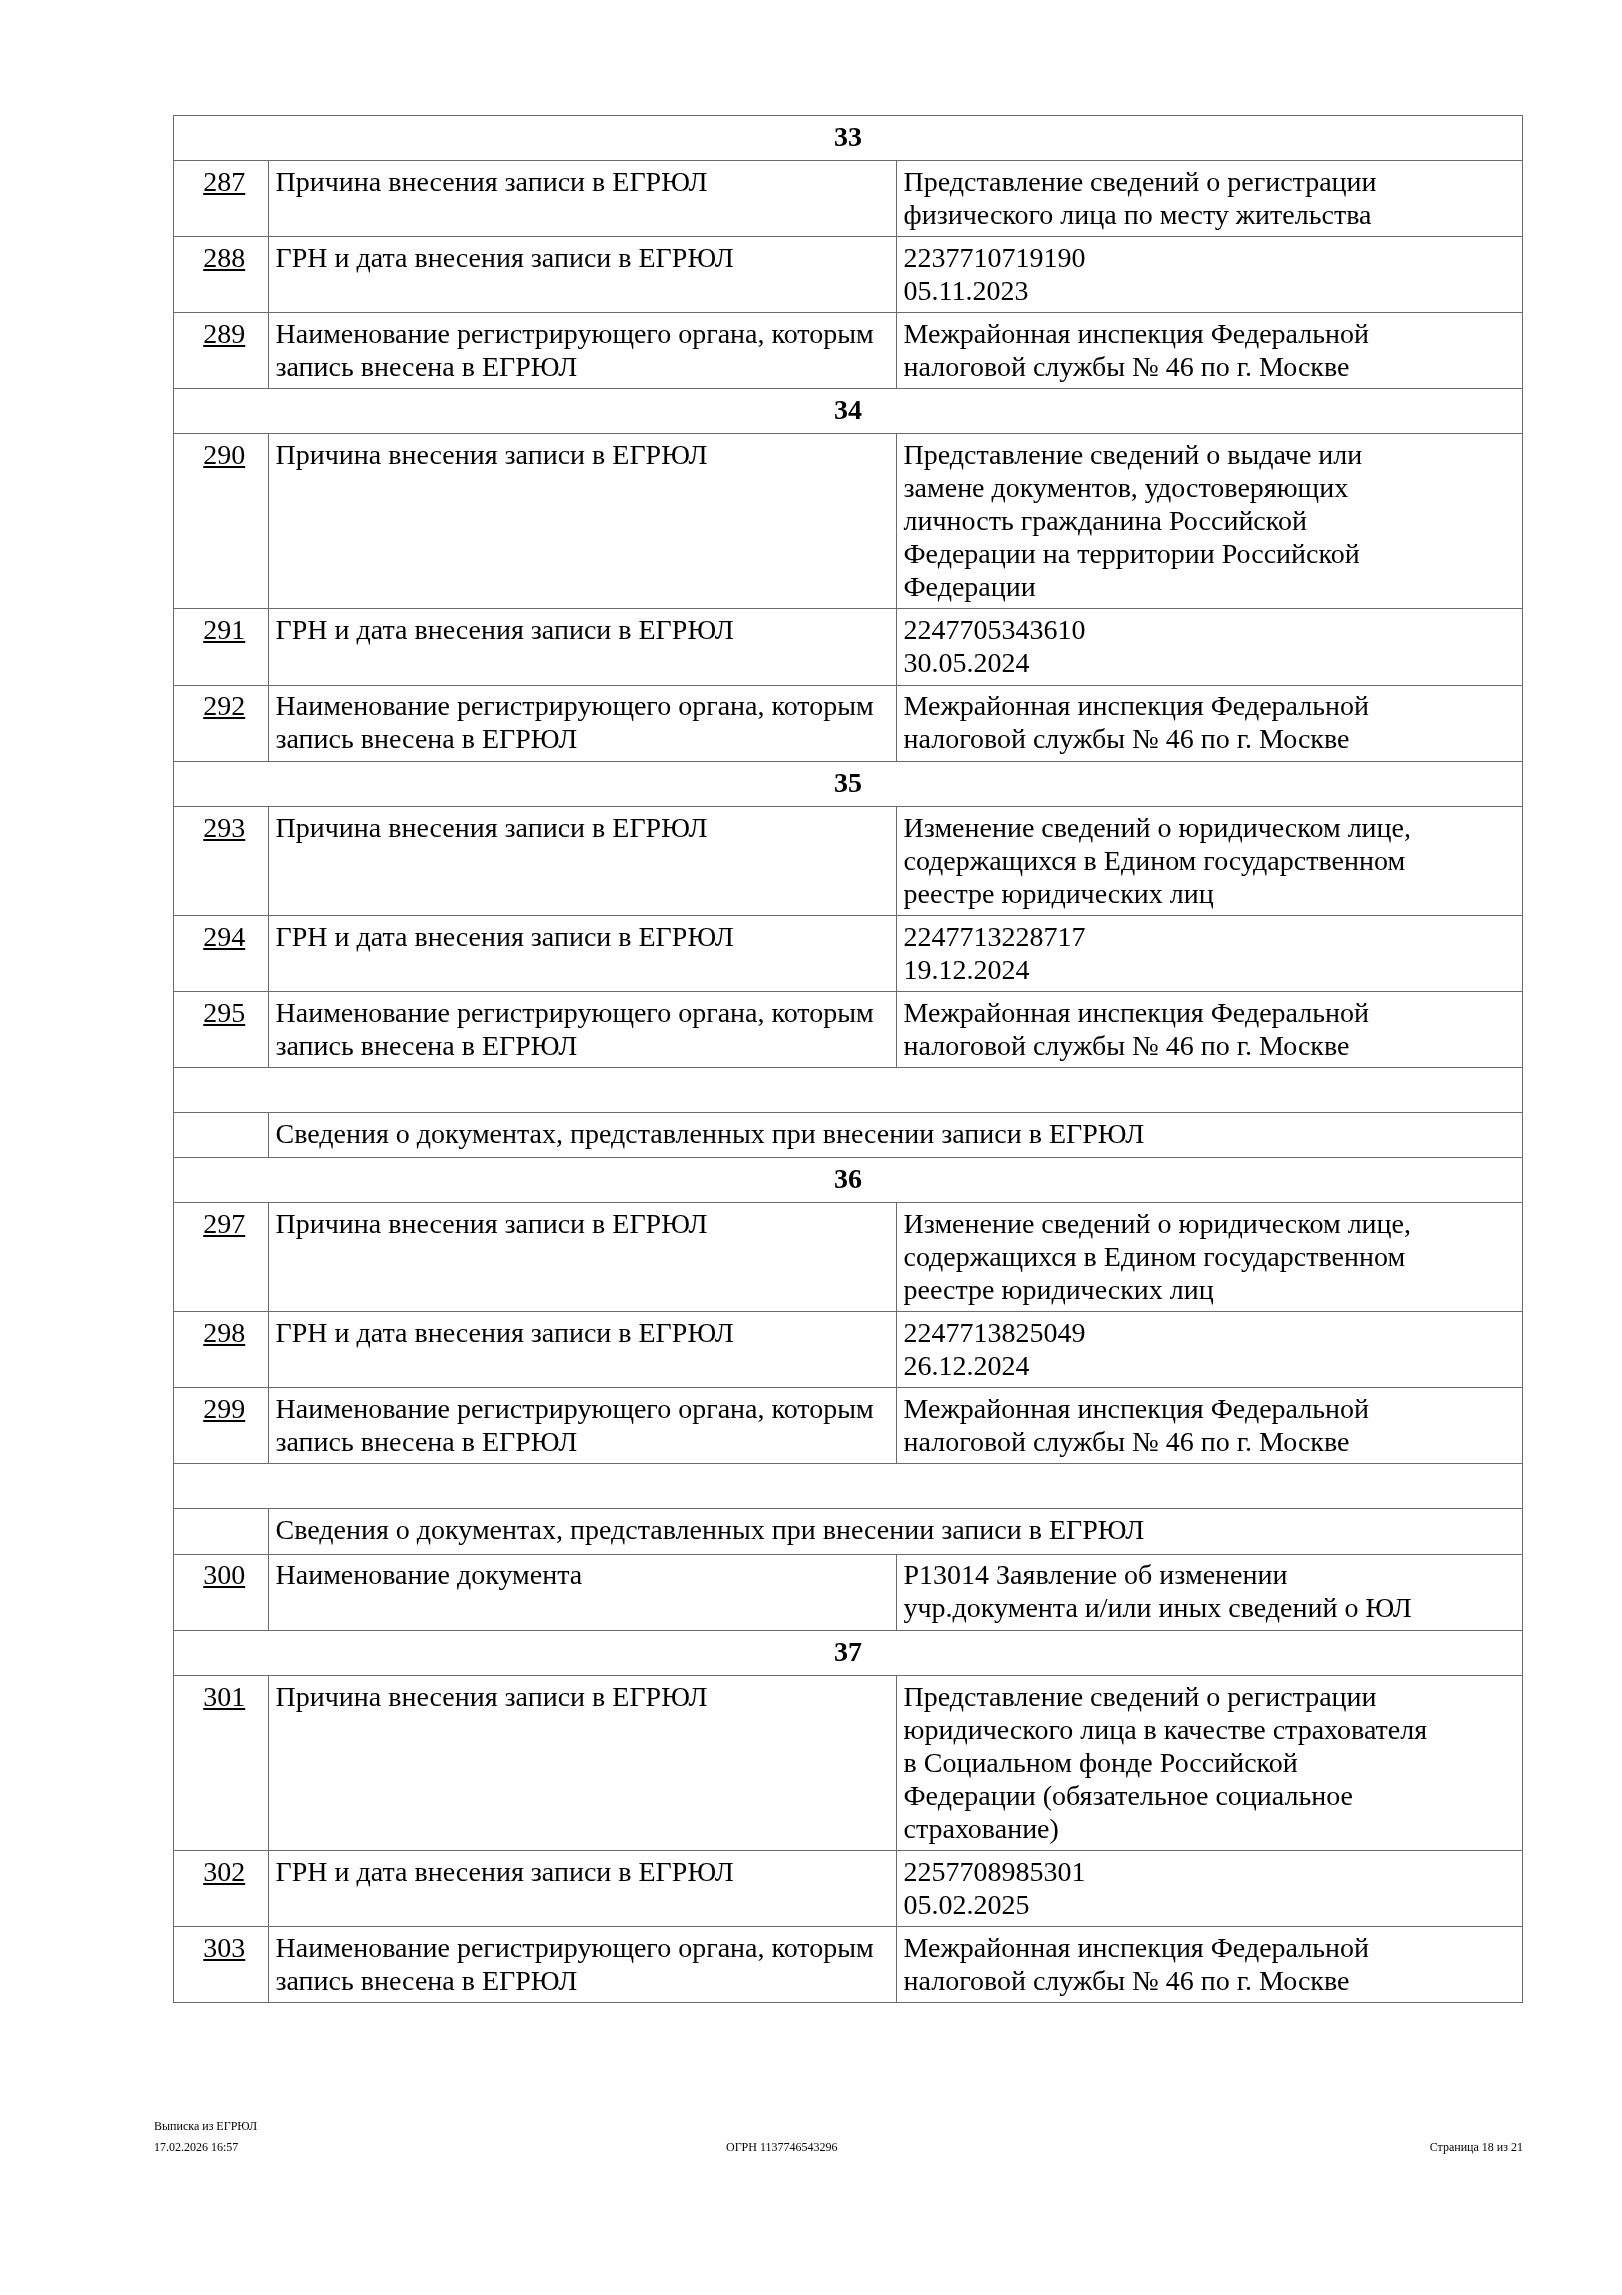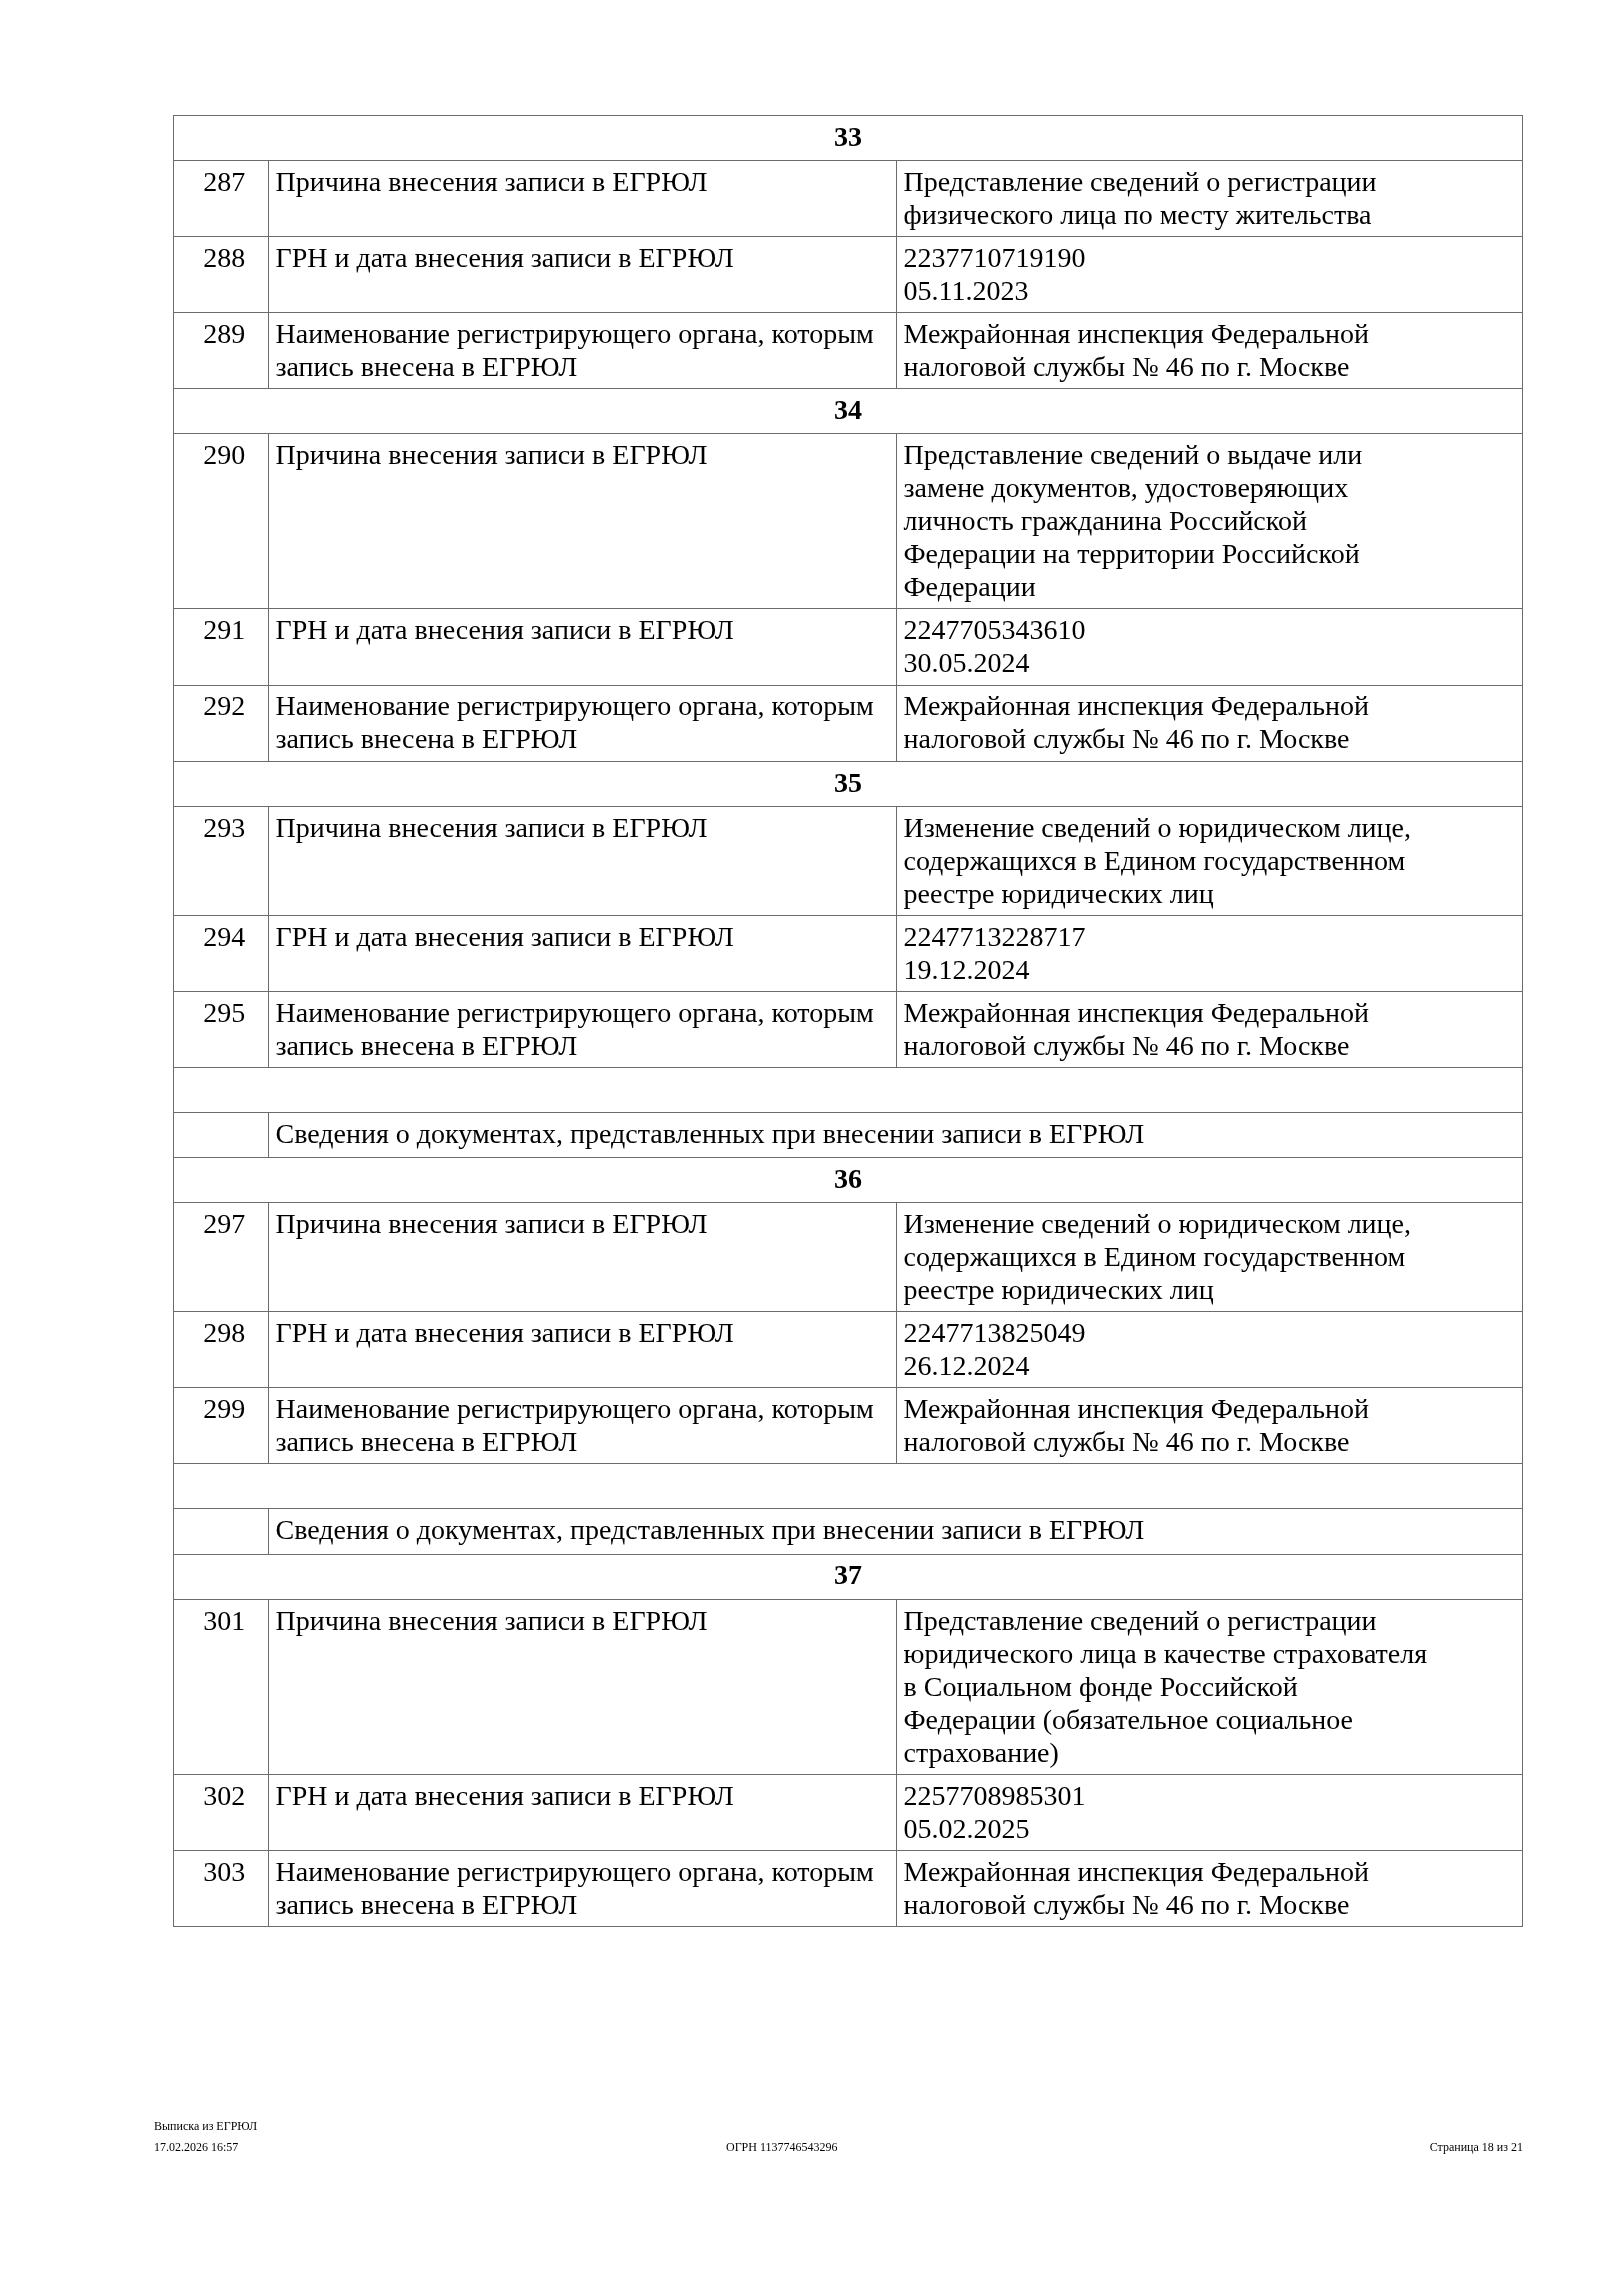--- a/index.html
+++ b/index.html
@@ -5,21 +5,21 @@
     html, body { margin: 0; padding: 0; background: #ffffff; }
     body { width: 1622px; height: 2295px; position: relative; overflow: hidden;
            font-family: "Liberation Serif", "DejaVu Serif", serif; color: #000; }
     .page-table { position: absolute; left: 154px; top: 115px; width: 1349px;
                   border-collapse: collapse; table-layout: fixed; margin-left: 19px; }
     .page-table td { border: 1.3px solid #6b6b6b; vertical-align: top;
                      font-size: 28px; line-height: 33px; padding: 3.9px 6.5px 5.2px 6.5px; }
     .page-table col.c1 { width: 95px; }
     .page-table col.c2 { width: 628px; }
     .page-table col.c3 { width: 626px; }
-    td.num { text-align: center; padding-left: 9px; padding-right: 2.6px; }
+    td.num { text-align: center; padding-left: 9px; padding-right: 2.6px; text-decoration: underline; }
     td.section { text-align: center; font-weight: bold; padding-top: 3.9px; padding-bottom: 5.2px; }
     tr.h-sec td { height: 35px; }
     tr.h-empty td { height: 35px; }
     tr.h-docs td { height: 35px; }
     .val-line { display: block; }
     .footer { position: absolute; font-size: 12px; line-height: 21px; }
     .footer-left { left: 154px; top: 2116px; }
     .footer-center { left: 726px; top: 2137px; }
     .footer-right { right: 99px; top: 2137px; }
   </style>
@@ -153,20 +153,28 @@
           <span class="val-line">налоговой службы № 46 по г. Москве</span>
         </td>
       </tr>
       <tr class="h-empty">
         <td colspan="3"></td>
       </tr>
       <tr class="h-docs">
         <td class="num"></td>
         <td class="lbl" colspan="2">Сведения о документах, представленных при внесении записи в ЕГРЮЛ</td>
       </tr>
+      <tr>
+        <td class="num">300</td>
+        <td class="lbl">Наименование документа</td>
+        <td class="val">
+          <span class="val-line">Р13014 Заявление об изменении</span>
+          <span class="val-line">учр.документа и/или иных сведений о ЮЛ</span>
+        </td>
+      </tr>
       <tr class="h-sec">
         <td class="section" colspan="3">37</td>
       </tr>
       <tr>
         <td class="num">301</td>
         <td class="lbl">Причина внесения записи в ЕГРЮЛ</td>
         <td class="val">
           <span class="val-line">Представление сведений о регистрации</span>
           <span class="val-line">юридического лица в качестве страхователя</span>
           <span class="val-line">в Социальном фонде Российской</span>

